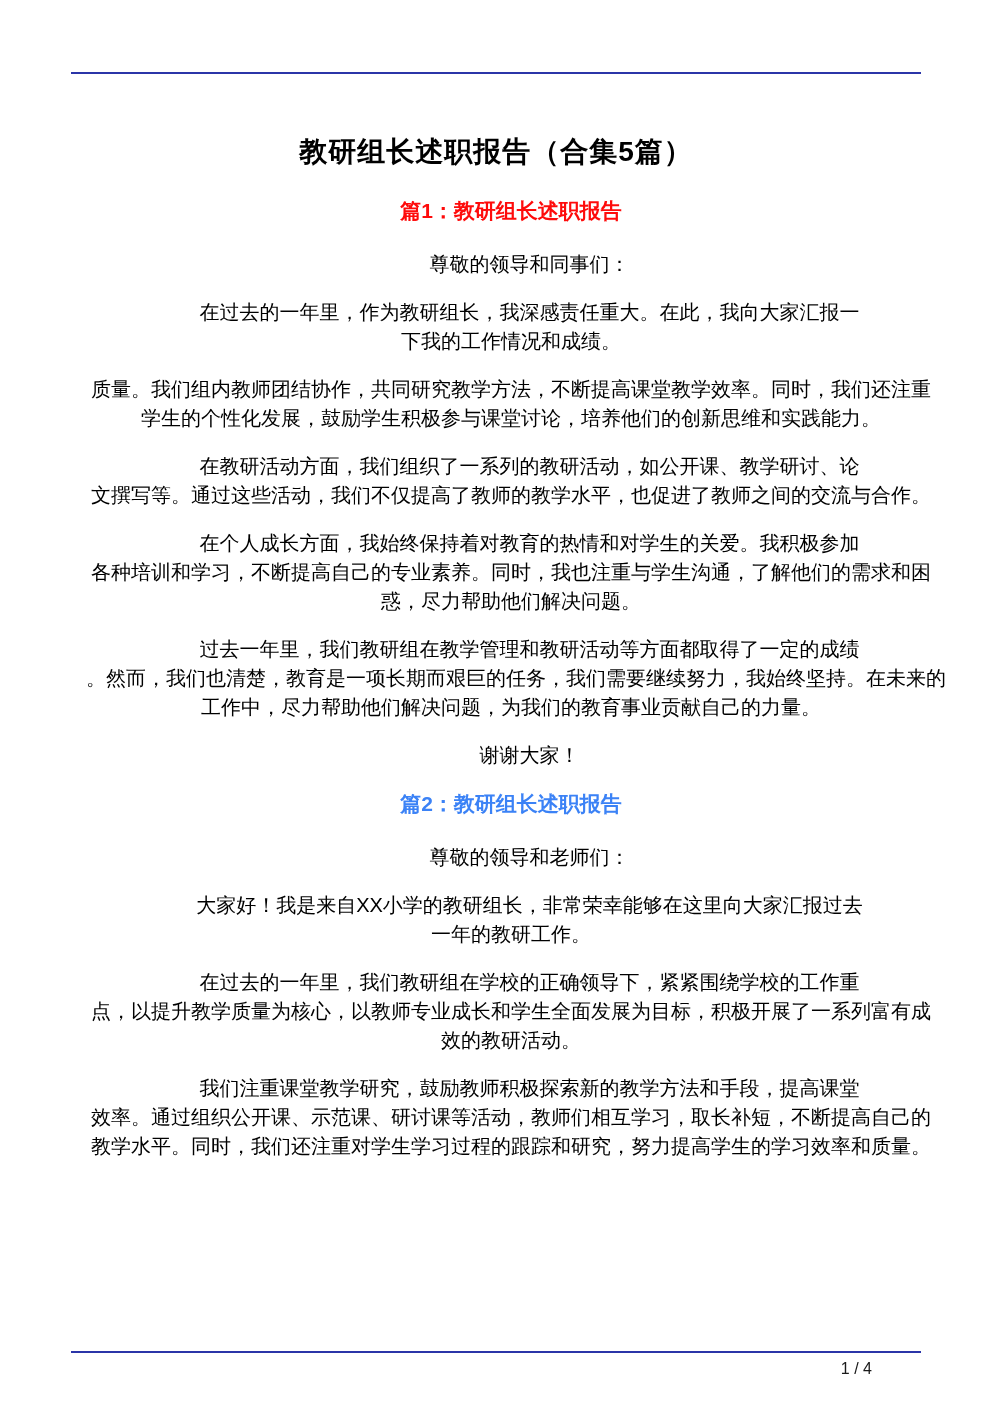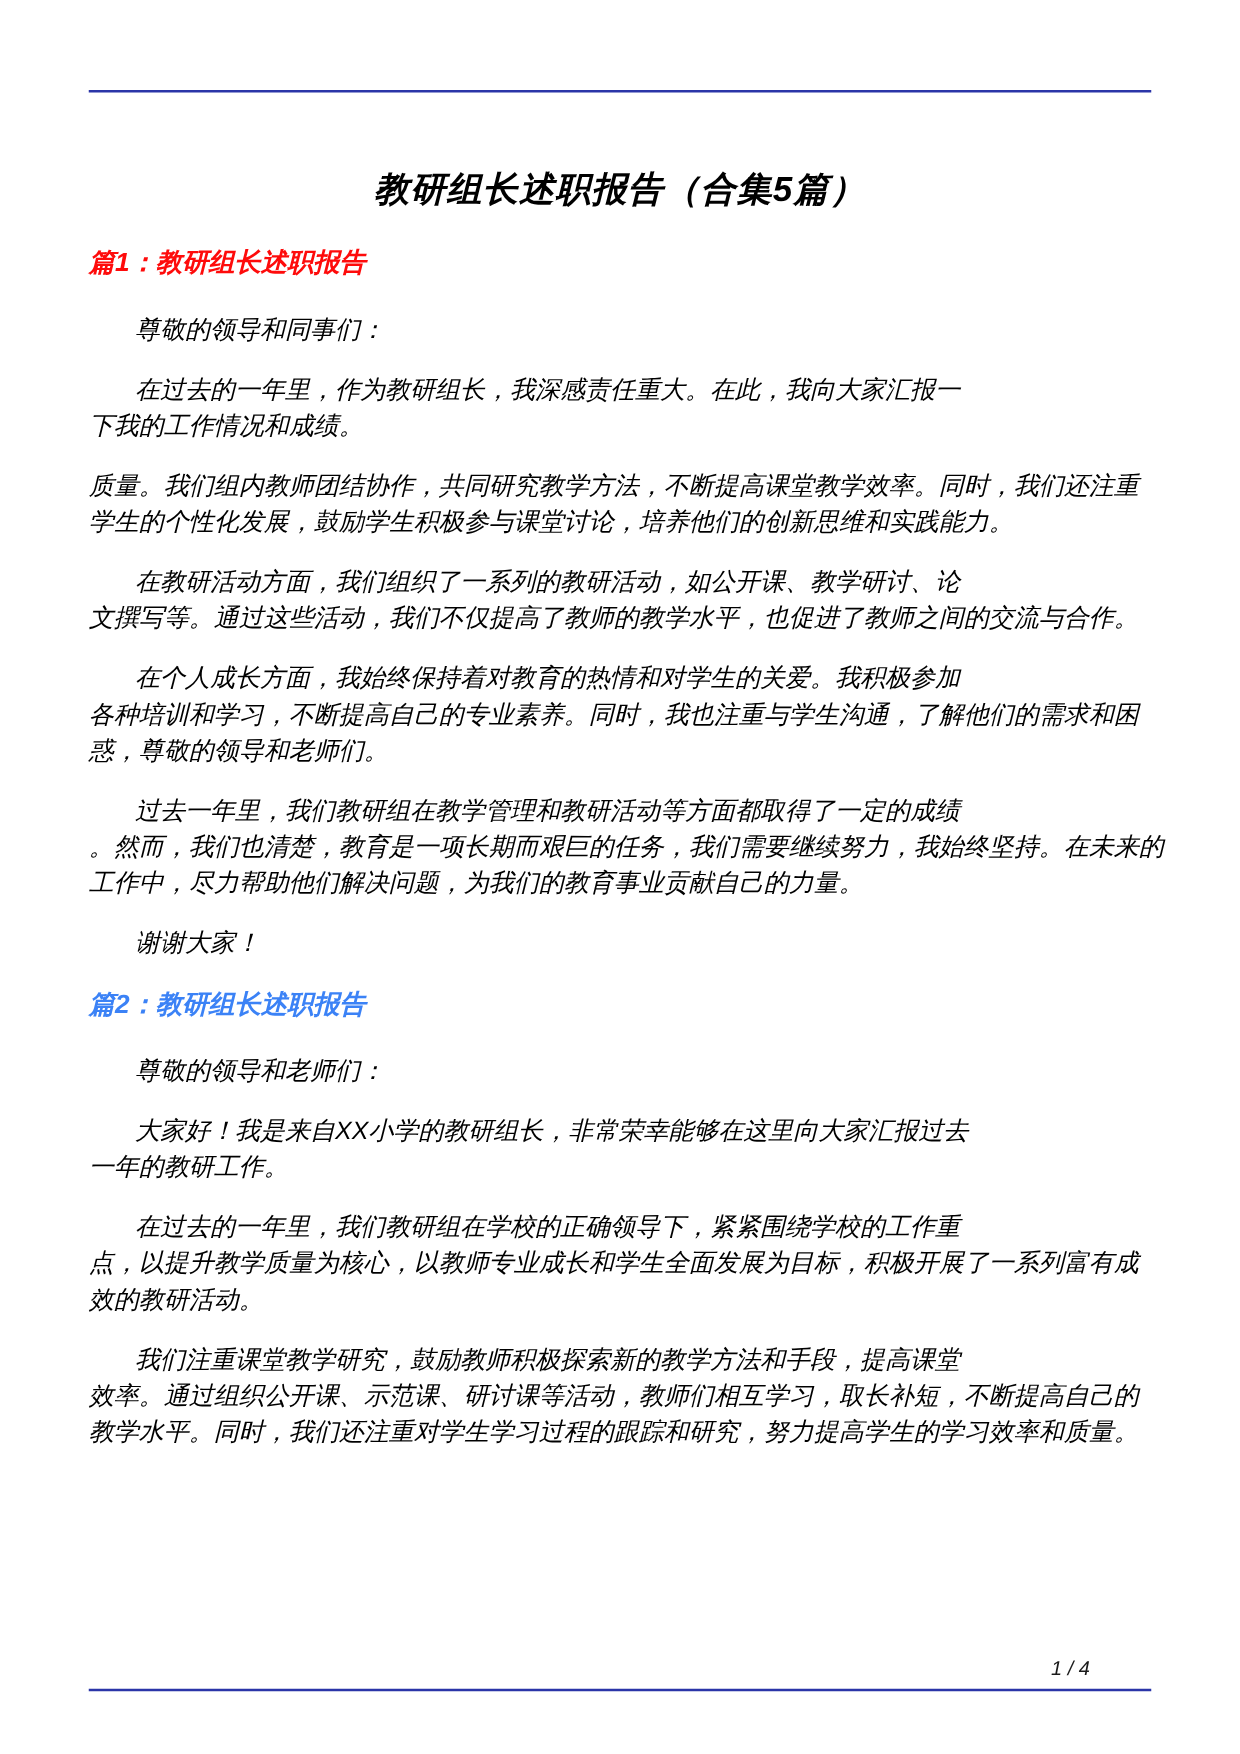--- a/index.html
+++ b/index.html
@@ -1,15 +1,15 @@
 <!DOCTYPE html>
 <html><head>
 <meta charset="utf-8">
 <style>
-  * { margin: 0; padding: 0; box-sizing: border-box; font-style: italic; }
+  * { margin: 0; padding: 0; box-sizing: border-box; }
   html, body { background: #ffffff; }
   .page {
     position: relative;
     width: 992px;
     height: 1403px;
     margin: 0 auto;
     background: #ffffff;
     font-family: "Liberation Sans", "DejaVu Sans", sans-serif;
     color: #000000;
     overflow: hidden;
@@ -29,41 +29,42 @@
     left: 0;
     width: 100%;
     text-align: center;
     font-size: 28px;
     font-weight: bold;
     letter-spacing: 1px;
   }
   .content {
     position: absolute;
     top: 196px;
-    left: 71px;
+    left: 86px;
     width: 850px;
+    text-align: center;
   }
   .section-heading {
     font-size: 21px;
     line-height: 30px;
     font-weight: 600;
     color: #fe0b0b; 
     margin: 14px 0 24px 0;
   }
   .section-heading:first-child { margin-top: 0; }
   .paragraph {
     margin-bottom: 19px;
     font-size: 20px;
     line-height: 29px;
   }
   .line { white-space: nowrap; }
   .line.first { text-indent: 37px; }
   .footer {
     position: absolute;
-    top: 1325px;
+    top: 1358px;
     right: 120px;
     font-size: 16px;
     line-height: 22px;
     color: #1a1a1a;
   }
 </style>
 </head>
 <body>
 
 <div class="page">
@@ -82,21 +83,21 @@
         <div class="line">质量。我们组内教师团结协作，共同研究教学方法，不断提高课堂教学效率。同时，我们还注重</div>
         <div class="line">学生的个性化发展，鼓励学生积极参与课堂讨论，培养他们的创新思维和实践能力。</div>
       </div>
       <div class="paragraph">
         <div class="line first">在教研活动方面，我们组织了一系列的教研活动，如公开课、教学研讨、论</div>
         <div class="line">文撰写等。通过这些活动，我们不仅提高了教师的教学水平，也促进了教师之间的交流与合作。</div>
       </div>
       <div class="paragraph">
         <div class="line first">在个人成长方面，我始终保持着对教育的热情和对学生的关爱。我积极参加</div>
         <div class="line">各种培训和学习，不断提高自己的专业素养。同时，我也注重与学生沟通，了解他们的需求和困</div>
-        <div class="line">惑，尊敬的领导和老师们。</div>
+        <div class="line">惑，尽力帮助他们解决问题。</div>
       </div>
       <div class="paragraph">
         <div class="line first">过去一年里，我们教研组在教学管理和教研活动等方面都取得了一定的成绩</div>
         <div class="line">。然而，我们也清楚，教育是一项长期而艰巨的任务，我们需要继续努力，我始终坚持。在未来的</div>
         <div class="line">工作中，尽力帮助他们解决问题，为我们的教育事业贡献自己的力量。</div>
       </div>
       <div class="paragraph">
         <div class="line first">谢谢大家！</div>
       </div>
       <div class="section-heading" style="color: #3b82f6;">篇2：教研组长述职报告</div>

